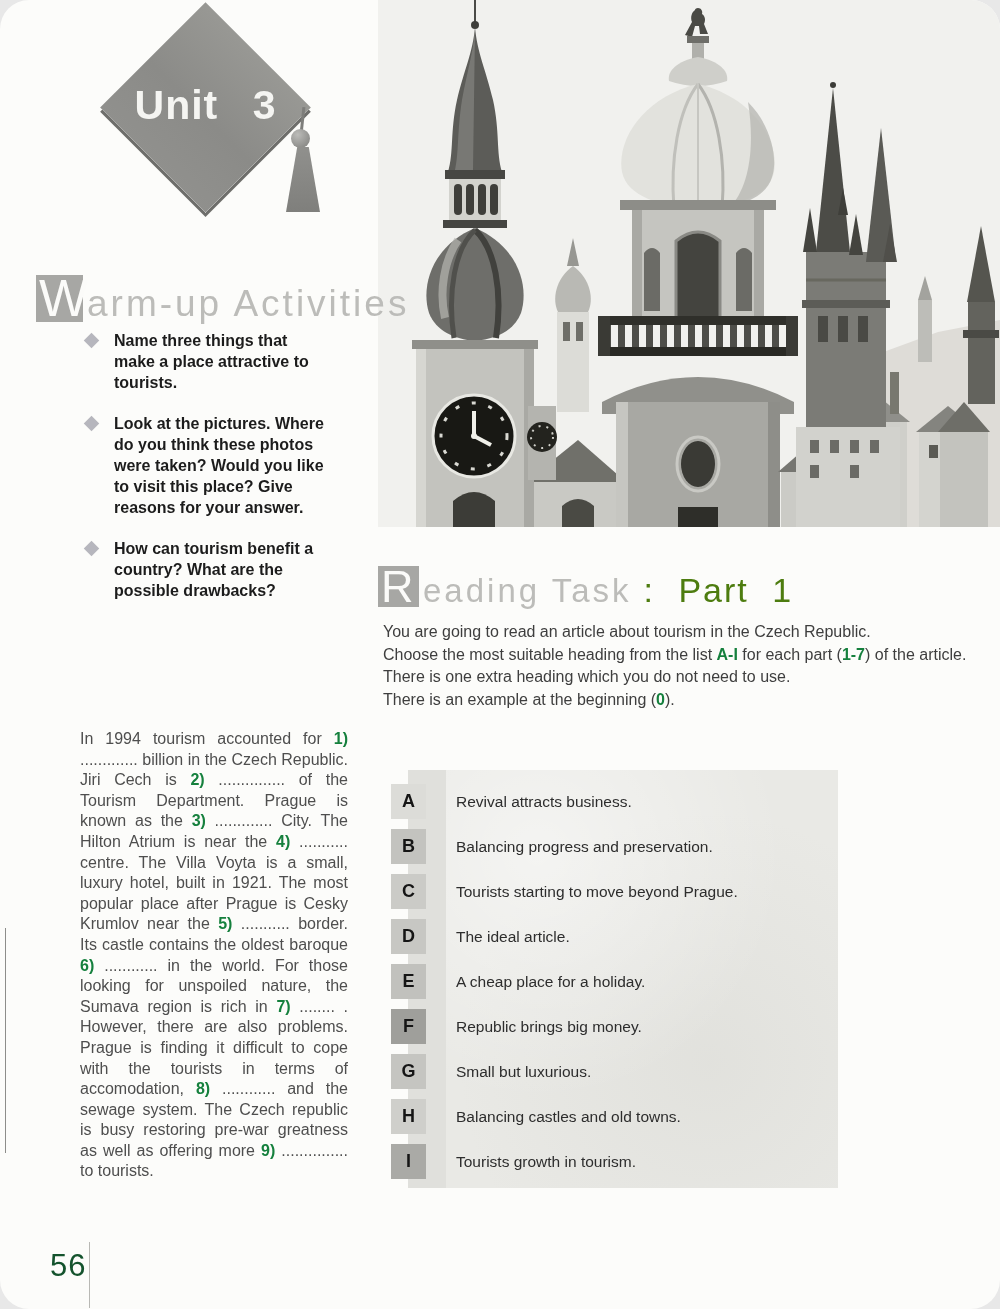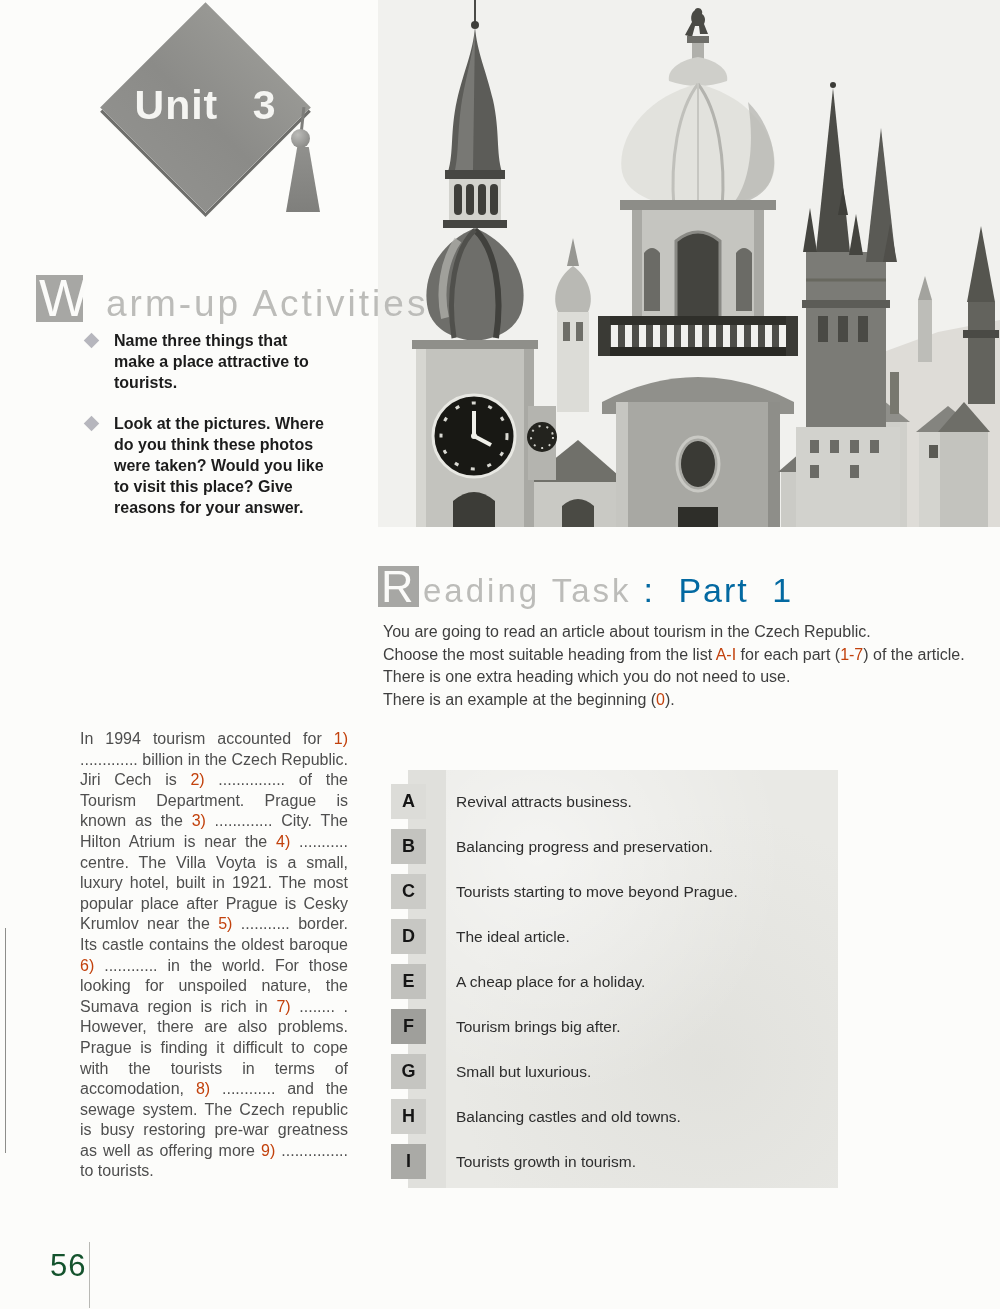--- a/index.html
+++ b/index.html
@@ -1,20 +1,20 @@
 <!DOCTYPE html>
 <html style="--headingText: #bcbcb9; --panelBg: #e9e9e5; --badgeGray: #8f8f8c;"><head>
 <meta charset="utf-8">
 <style>
   * { margin:0; padding:0; box-sizing:border-box; }
   html,body { background:#e8e8e8; }
   body { font-family:"Liberation Sans", sans-serif; }
   .page {
     position:relative; width:1000px; height:1309px;
-    background:#fcfcfa; overflow:hidden; margin:0 auto;
+    background:#fcfcfa; overflow:hidden; margin:0 auto;border-radius:29px;
   }
 
   
   .badge-wrap { position:absolute; left:0; top:0; width:360px; height:230px; }
   .diamond {
     position:absolute; left:131px; top:33px; width:149px; height:149px;
     background:linear-gradient(180deg,#989894 0%,#8b8b88 55%,#90908d 100%);
     transform:rotate(45deg);
     box-shadow:3px 3px 0 #6e6e6b;
   }
@@ -37,42 +37,42 @@
   .section-title { position:absolute; display:flex; align-items:flex-end; white-space:nowrap; }
   .warmup-title { left:36px; top:272px; height:50px; }
   .reading-title { left:378px; top:561px; height:46px; }
   .initial-box { position:relative; display:inline-block; background:#a7a7a4; }
   .warmup-title .initial-box { width:47px; height:47px; }
   .reading-title .initial-box { width:41px; height:41px; }
   .initial { position:absolute; left:3px; bottom:-2px; line-height:1; color:#fbfbf9; font-weight:normal; }
   .warmup-title .initial { font-size:52px; }
   .reading-title .initial { font-size:45px; }
   .title-rest { color:var(--headingText,#bcbcb9); letter-spacing:3px; padding-left:4px; line-height:1; }
-  .warmup-title .title-rest { font-size:37px;margin-left:19px; }
+  .warmup-title .title-rest { font-size:37px; }
   .reading-title .title-rest { font-size:33px;text-align:center; }
-  .title-suffix { color:#0369a1; font-size:34px; letter-spacing:2px; word-spacing:12px; padding-left:12px; line-height:1; font-weight:500; }
+  .title-suffix { color:#4d7c0f; font-size:34px; letter-spacing:2px; word-spacing:12px; padding-left:12px; line-height:1; font-weight:500; }
 
   
   .bullets { position:absolute; left:84px; top:330px; width:246px; }
   .bullet-item { display:flex; margin-bottom:20px; }
   .diamond-icon { flex:0 0 auto; width:11px; height:11px; background:#b6b6bd; transform:rotate(45deg); margin:5px 17px 0 2px; }
   .bullet-text, .listen-text { font-size:16px; line-height:21px; font-weight:bold; color:#1c1c1c; }
   .listen-item { position:absolute; left:68px; top:624px; width:262px; display:flex; }
   .cassette-icon { flex:0 0 auto; position:relative; width:37px; height:23px; margin:2px 10px 0 0;
                    background:#efefec; border:1px solid #96968f; border-radius:2px; }
   .cassette-label { position:absolute; left:2px; top:3px; width:23px; height:12px; background:#2a2a26; }
   .cassette-reel { position:absolute; top:7px; width:4px; height:4px; border-radius:50%; background:#f2f2ef; }
   .reel-left { left:7px; } .reel-right { left:17px; }
   .cassette-dot { position:absolute; right:5px; top:9px; width:4px; height:4px; background:#3a3a36; }
   .cassette-base { position:absolute; left:9px; bottom:2px; width:17px; height:4px; border:1px solid #9a9a94; background:#e2e2de; }
 
   
   .summary { position:absolute; left:80px; top:729px; width:268px;
              font-size:16px; line-height:20.6px; color:#4e4e4e; text-align:justify; }
-  .seg-bold { font-weight:normal; color:#c2410c; }
+  .seg-bold { font-weight:bold; color:#15803d; }
 
   
   .instructions { position:absolute; left:383px; top:621px; width:620px;
                   font-size:16px; line-height:22.5px; color:#3e3e3e; }
 
   
   .panel { position:absolute; left:408px; top:770px; width:430px; height:418px;
            background:var(--panelBg,#e9e9e5);
            background-image:radial-gradient(circle at 30% 20%, rgba(255,255,255,0.5), rgba(255,255,255,0) 55%),
                             radial-gradient(circle at 70% 70%, rgba(170,170,162,0.12), rgba(170,170,162,0) 60%); }
@@ -247,20 +247,24 @@
       <div class="bullet-item">
         <span class="diamond-icon"></span>
         <span class="bullet-text">Name three things that make a place attractive to tourists.</span>
       </div>
 
       <div class="bullet-item">
         <span class="diamond-icon"></span>
         <span class="bullet-text">Look at the pictures. Where do you think these photos were taken? Would you like to visit this place? Give reasons for your answer.</span>
       </div>
 
+      <div class="bullet-item">
+        <span class="diamond-icon"></span>
+        <span class="bullet-text">How can tourism benefit a country? What are the possible drawbacks?</span>
+      </div>
     </div>
 
 
   <p class="summary"><span>In 1994 tourism accounted for </span><span class="seg-bold">1)</span><span> ............. billion in the Czech Republic. Jiri Cech is </span><span class="seg-bold">2)</span><span> ............... of the Tourism Department. Prague is known as the </span><span class="seg-bold">3)</span><span> ............. City. The Hilton Atrium is near the </span><span class="seg-bold">4)</span><span> ........... centre. The Villa Voyta is a small, luxury hotel, built in 1921. The most popular place after Prague is Cesky Krumlov near the </span><span class="seg-bold">5)</span><span> ........... border. Its castle contains the oldest baroque </span><span class="seg-bold">6)</span><span> ............ in the world. For those looking for unspoiled nature, the Sumava region is rich in </span><span class="seg-bold">7)</span><span> ........ . However, there are also problems. Prague is finding it difficult to cope with the tourists in terms of accomodation, </span><span class="seg-bold">8)</span><span> ............ and the sewage system. The Czech republic is busy restoring pre-war greatness as well as offering more </span><span class="seg-bold">9)</span><span> ............... to tourists.</span></p>
 
   <div class="section-title reading-title">
     <span class="initial-box">
       <span class="initial">R</span>
     </span>
     <span class="title-rest">eading Task</span>
@@ -305,21 +309,21 @@
           <span class="letter-box" style="background-color: rgb(193, 193, 189);">
             <span class="letter">E</span>
           </span>
           <span class="heading-text">A cheap place for a holiday.</span>
         </div>
 
         <div class="heading-row">
           <span class="letter-box" style="background-color: rgb(159, 159, 155);">
             <span class="letter">F</span>
           </span>
-          <span class="heading-text">Tourism brings big after.</span>
+          <span class="heading-text">Republic brings big money.</span>
         </div>
 
         <div class="heading-row">
           <span class="letter-box" style="background-color: rgb(197, 197, 193);">
             <span class="letter">G</span>
           </span>
           <span class="heading-text">Small but luxurious.</span>
         </div>
 
         <div class="heading-row">

